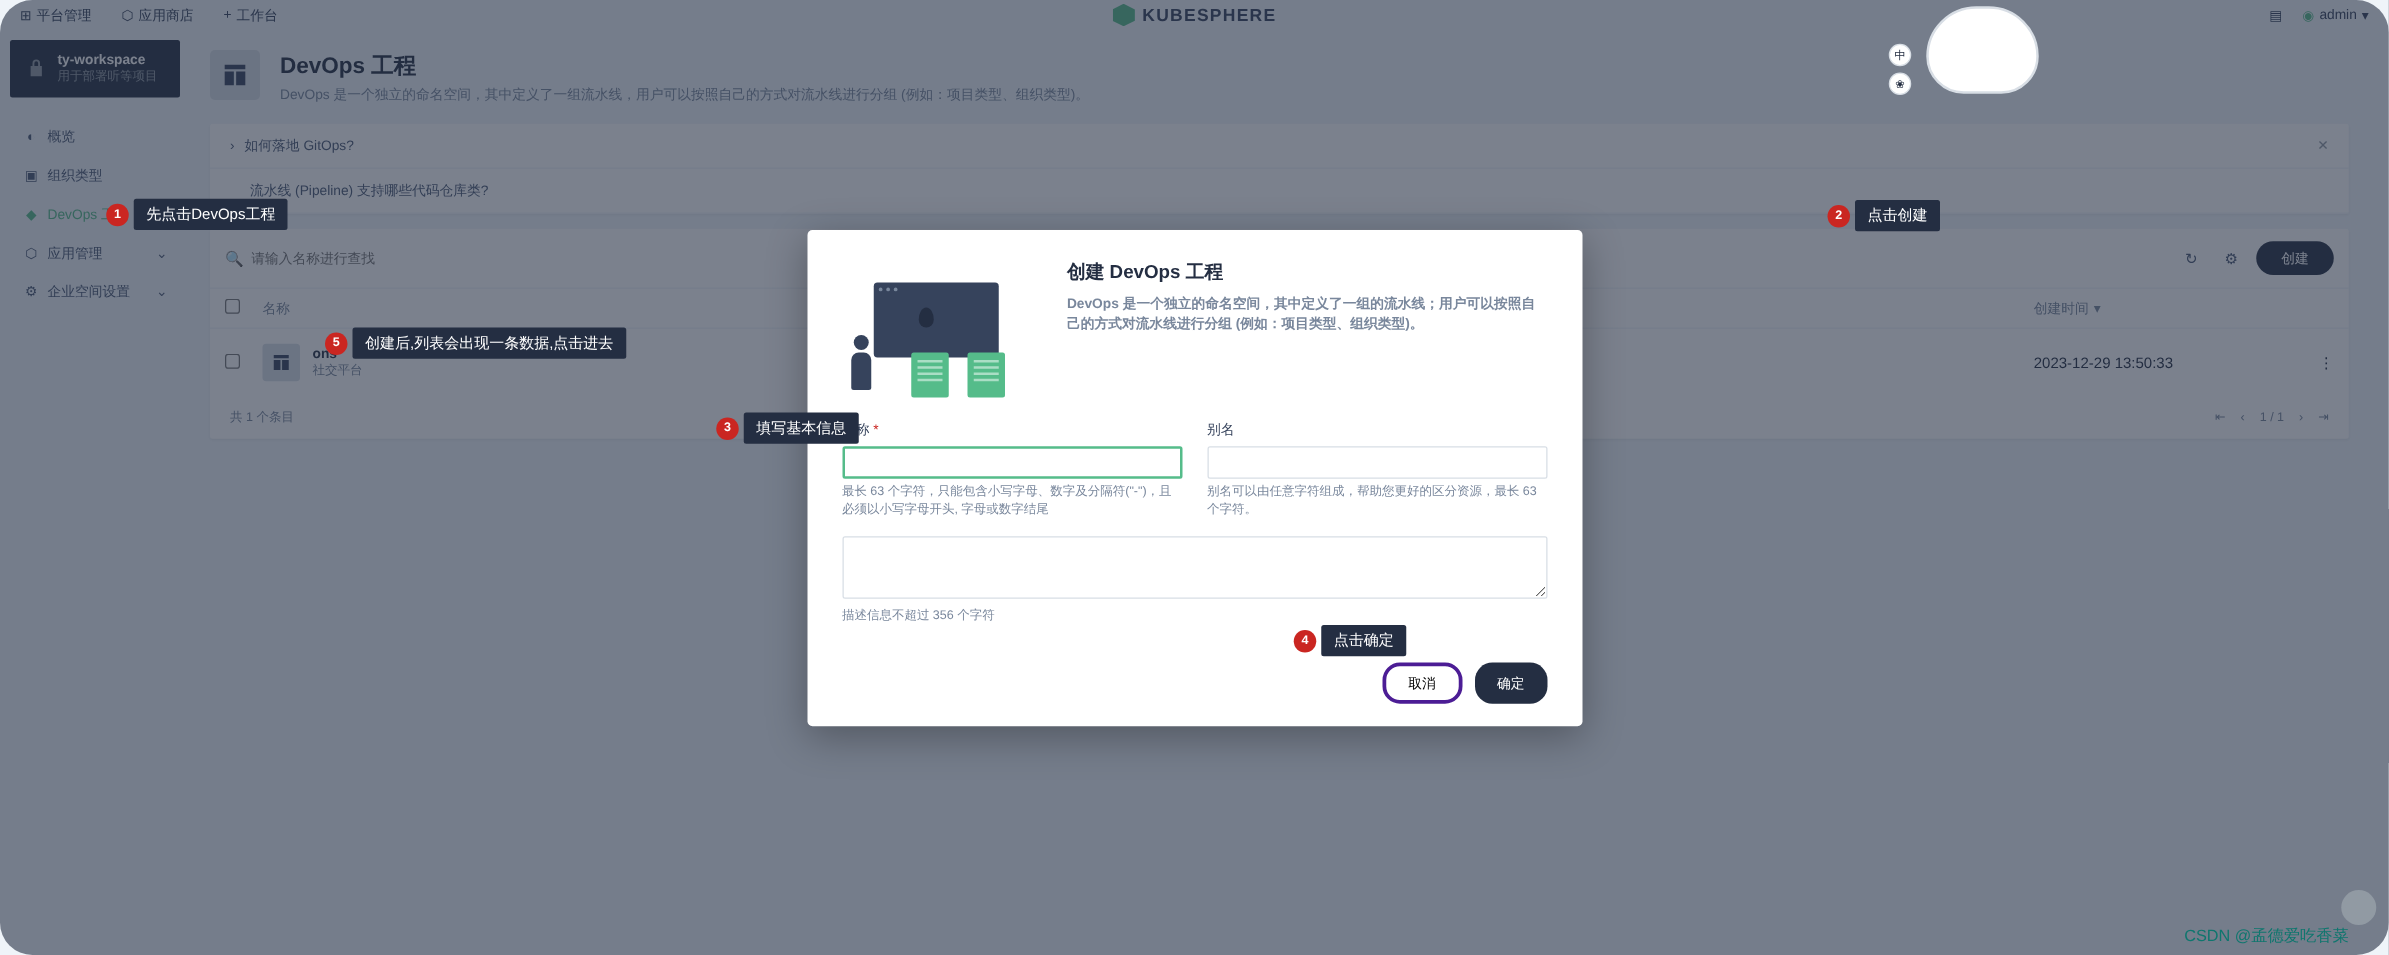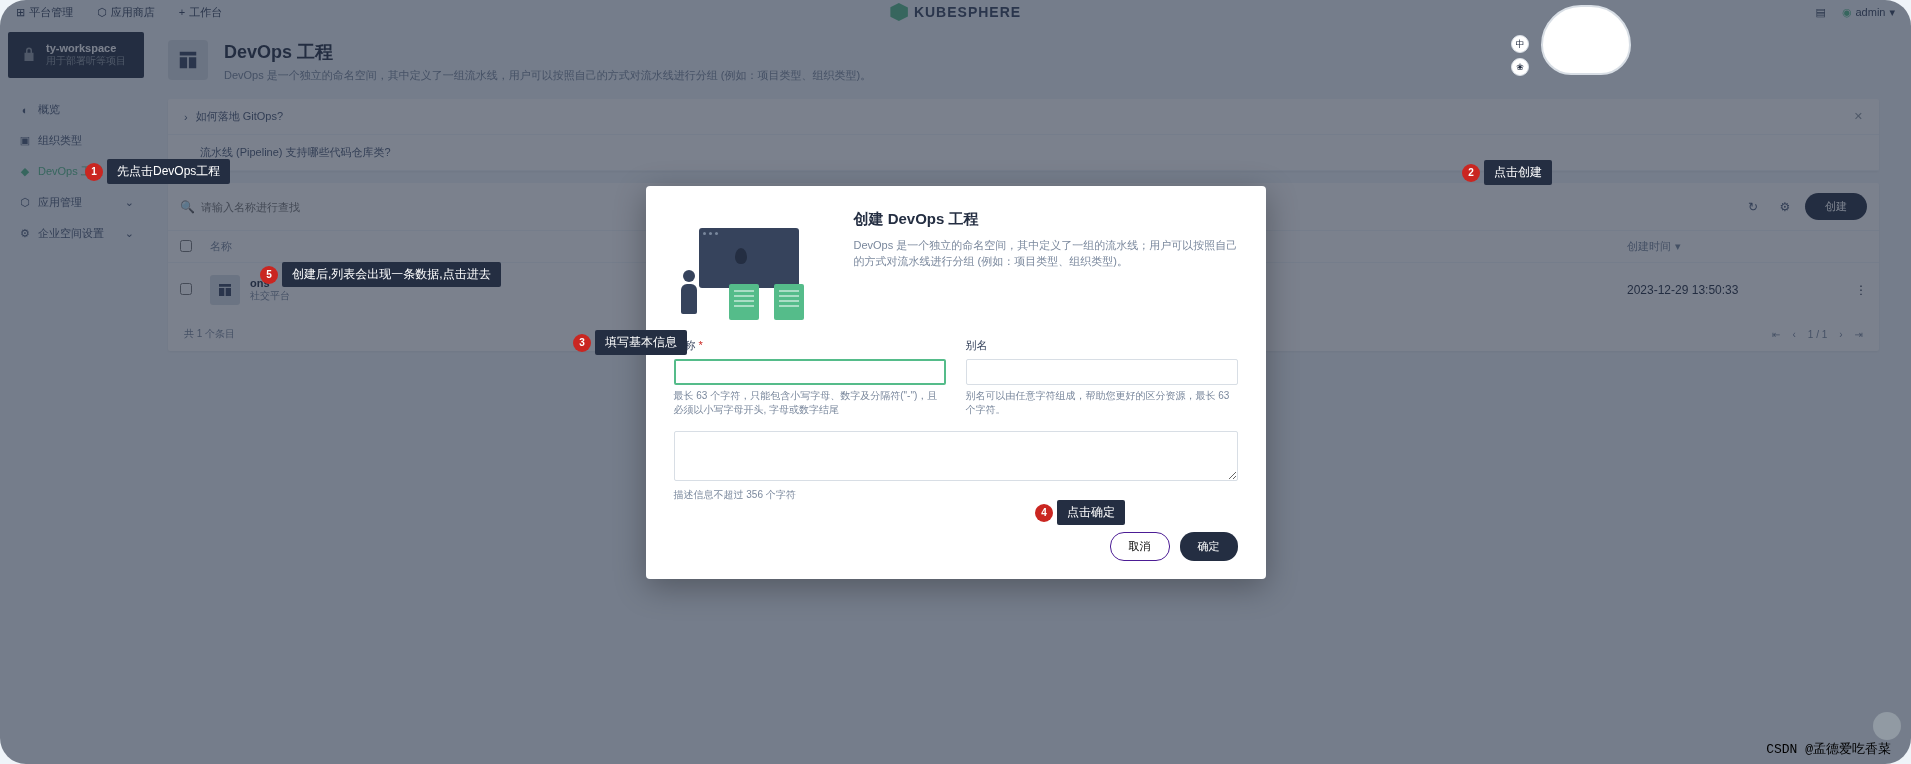--- a/index.html
+++ b/index.html
@@ -60,47 +60,47 @@
 
 .table-footer { padding: 10px 16px; display: flex; align-items: center; font-size: 10px; color: #79879c; text-align: right; }
 .pager { margin-left: auto; display: flex; align-items: center; gap: 12px; }
 
 
 .overlay { position: absolute; inset: 0; background: rgba(35,45,65,0.6); display: flex; align-items: center; justify-content: center; border-radius: 26px; }
 .modal { width: 620px; background: #fff; border-radius: 4px; box-shadow: 0 8px 32px rgba(0,0,0,0.3); padding: 24px 28px 18px; }
 .modal-head { display: flex; gap: 20px; margin-bottom: 18px; }
 .illus { width: 160px; height: 110px; flex-shrink: 0; display: flex; align-items: flex-end; justify-content: center; }
 .modal-title { font-size: 15px; font-weight: 600; margin-bottom: 8px; }
-.modal-desc { font-size: 11px; color: #79879c; line-height: 1.5; }
+.modal-desc { font-size: 11px; color: #79879c; line-height: 1.5; font-weight: bold; }
 
 .form-row { display: flex; gap: 20px; margin-bottom: 14px; }
 .form-col { flex: 1; }
 .form-label { font-size: 11px; color: #36435c; margin-bottom: 6px; display: block; }
 .req { color: #ca2621; }
 .form-input { width: 100%; border: 1px solid #d8dee5; border-radius: 2px; padding: 6px 8px; font-size: 11px; outline: none; }
 .form-input.focus { border: 2px solid #55bc8a; padding: 5px 7px; }
 .form-hint { font-size: 10px; color: #79879c; margin-top: 4px; line-height: 1.4; }
 .form-textarea { width: 100%; border: 1px solid #d8dee5; border-radius: 2px; padding: 6px 8px; font-size: 11px; height: 50px; resize: vertical; outline: none; }
 
 .modal-foot { display: flex; justify-content: flex-end; gap: 10px; margin-top: 30px; }
-.btn-cancel { background: #fff; border: 1px solid #4c1d95; padding: 6px 18px; border-radius: 14px; cursor: pointer; font-size: 11px; }
+.btn-cancel { background: #fff; border: 3px solid #4c1d95; padding: 6px 18px; border-radius: 14px; cursor: pointer; font-size: 11px; }
 .btn-ok { background: #242e42; color: #fff; border: none; padding: 6px 18px; border-radius: 14px; cursor: pointer; font-size: 11px; }
 
 
 .callout { position: absolute; display: flex; align-items: center; z-index: 100; }
 .callout-num { width: 18px; height: 18px; border-radius: 50%; background: #ca2621; color: #fff; font-size: 10px; display: flex; align-items: center; justify-content: center; font-weight: 600; flex-shrink: 0; }
 .callout-txt { background: #242e42; color: #fff; padding: 4px 10px; font-size: 12px; border-radius: 2px; margin-left: 4px; white-space: nowrap; }
 
 
 .mascot { position: absolute; top: 0; right: 280px; width: 120px; height: 80px; }
 .mascot-body { width: 90px; height: 70px; background: #fff; border: 2px solid #d8dee5; border-radius: 40px 40px 30px 30px; position: absolute; right: 0; top: 5px; }
 .mascot-bubble { position: absolute; left: 0; top: 35px; width: 18px; height: 18px; border-radius: 50%; border: 1px solid #d8dee5; background: #fff; font-size: 9px; display: flex; align-items: center; justify-content: center; }
 .mascot-bubble2 { top: 58px; }
 
-.watermark { position: absolute; bottom: 6px; right: 20px; color: #000000; font-size: 13px; font-family: Liberation Mono, monospace; }
+.watermark { position: absolute; bottom: 6px; right: 32px; color: #0f766e; font-size: 13px; }
 .chat-fab { position: absolute; bottom: 24px; right: 10px; width: 28px; height: 28px; border-radius: 50%; background: #919aa3; }
 
 svg { display: block; }
 input[type=checkbox] { width: 12px; height: 12px; }
 
 
 .illus-bg { position: relative; width: 150px; height: 100px; }
 .illus-browser { position: absolute; top: 8px; left: 20px; width: 100px; height: 60px; background: #36435c; border-radius: 3px; }
 .illus-browser::before { content: ''; position: absolute; top: 4px; left: 4px; width: 3px; height: 3px; border-radius: 50%; background: #79879c; box-shadow: 6px 0 #79879c, 12px 0 #79879c; }
 .illus-drop { position: absolute; top: 28px; left: 56px; width: 12px; height: 16px; background: #242e42; border-radius: 50% 50% 50% 50% / 60% 60% 40% 40%; }

